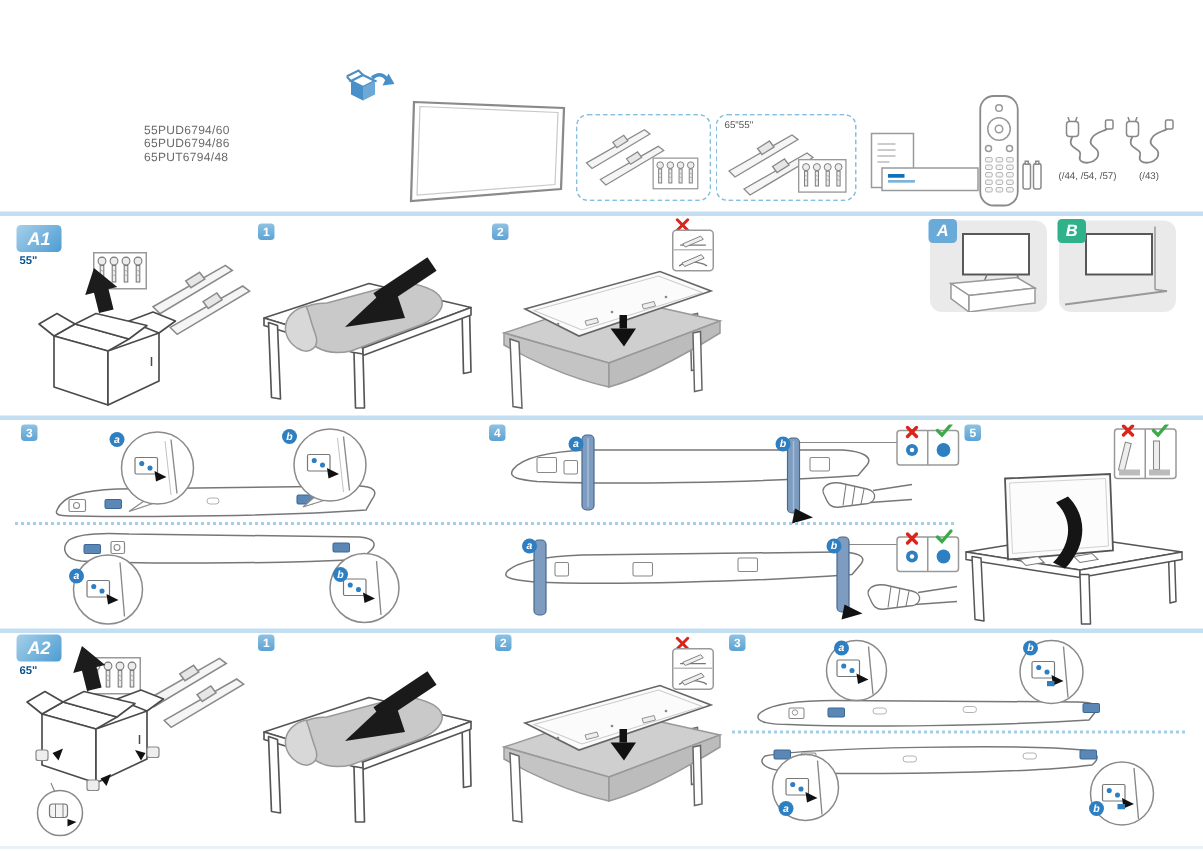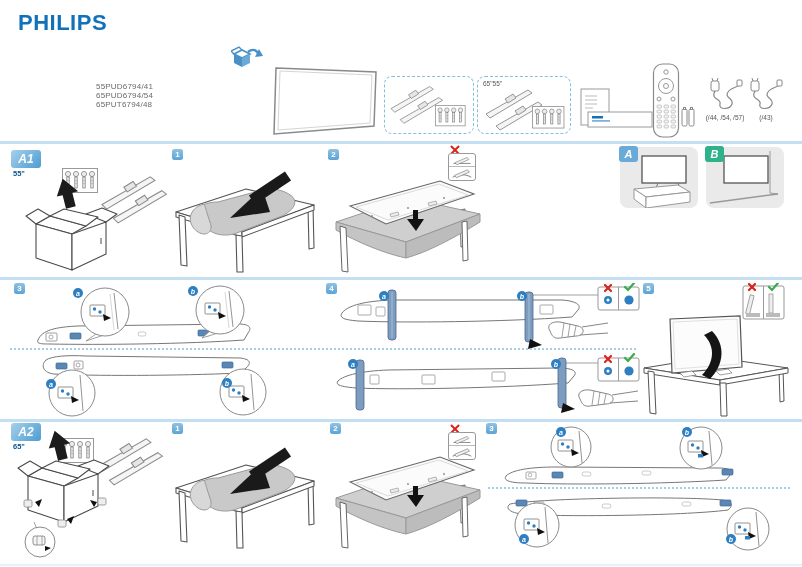--- a/index.html
+++ b/index.html
@@ -119,25 +119,24 @@
   <polygon points="6,50 76,27 144,43 72,70"></polygon>
   <polygon points="6,50 72,70 72,75 6,55"></polygon>
   <polygon points="72,70 144,43 144,48 72,75"></polygon>
   <polygon points="9,53 15,55 17,104 11,103"></polygon>
   <polygon points="66,73 72,74 73,110 67,110"></polygon>
  </g>
 </g>
 </defs>
 </svg>
 
-<div class="abs brand">PHILIPS</div>
 
 <div class="abs models" style="left:96px;top:82px">
- <span>55PUD6794/41</span>
- <span>65PUD6794/54</span>
+ <span>55PUD6794/60</span>
+ <span>65PUD6794/86</span>
  <span>65PUT6794/48</span>
 </div>
 
 <svg class="abs" style="left:231px;top:44px" width="32" height="27" viewBox="0 0 32 27">
  <path d="M3 10 L11 6 L19 10 L11 14 Z" fill="none" stroke="#4a90c8" stroke-width="1.6"></path>
  <path d="M3 10 L3 19 L11 23 L11 14 Z" fill="#4a90c8"></path>
  <path d="M19 10 L19 19 L11 23 L11 14 Z" fill="#6ca9d6"></path>
  <path d="M3 10 L0 7 L8 3 L11 6" fill="none" stroke="#4a90c8" stroke-width="1.4"></path>
  <path d="M17 8 C22 4 26 6 28 11" stroke="#4a90c8" stroke-width="2.4" fill="none"></path>
  <polygon points="24,13 32,12 28,5" fill="#4a90c8"></polygon>

